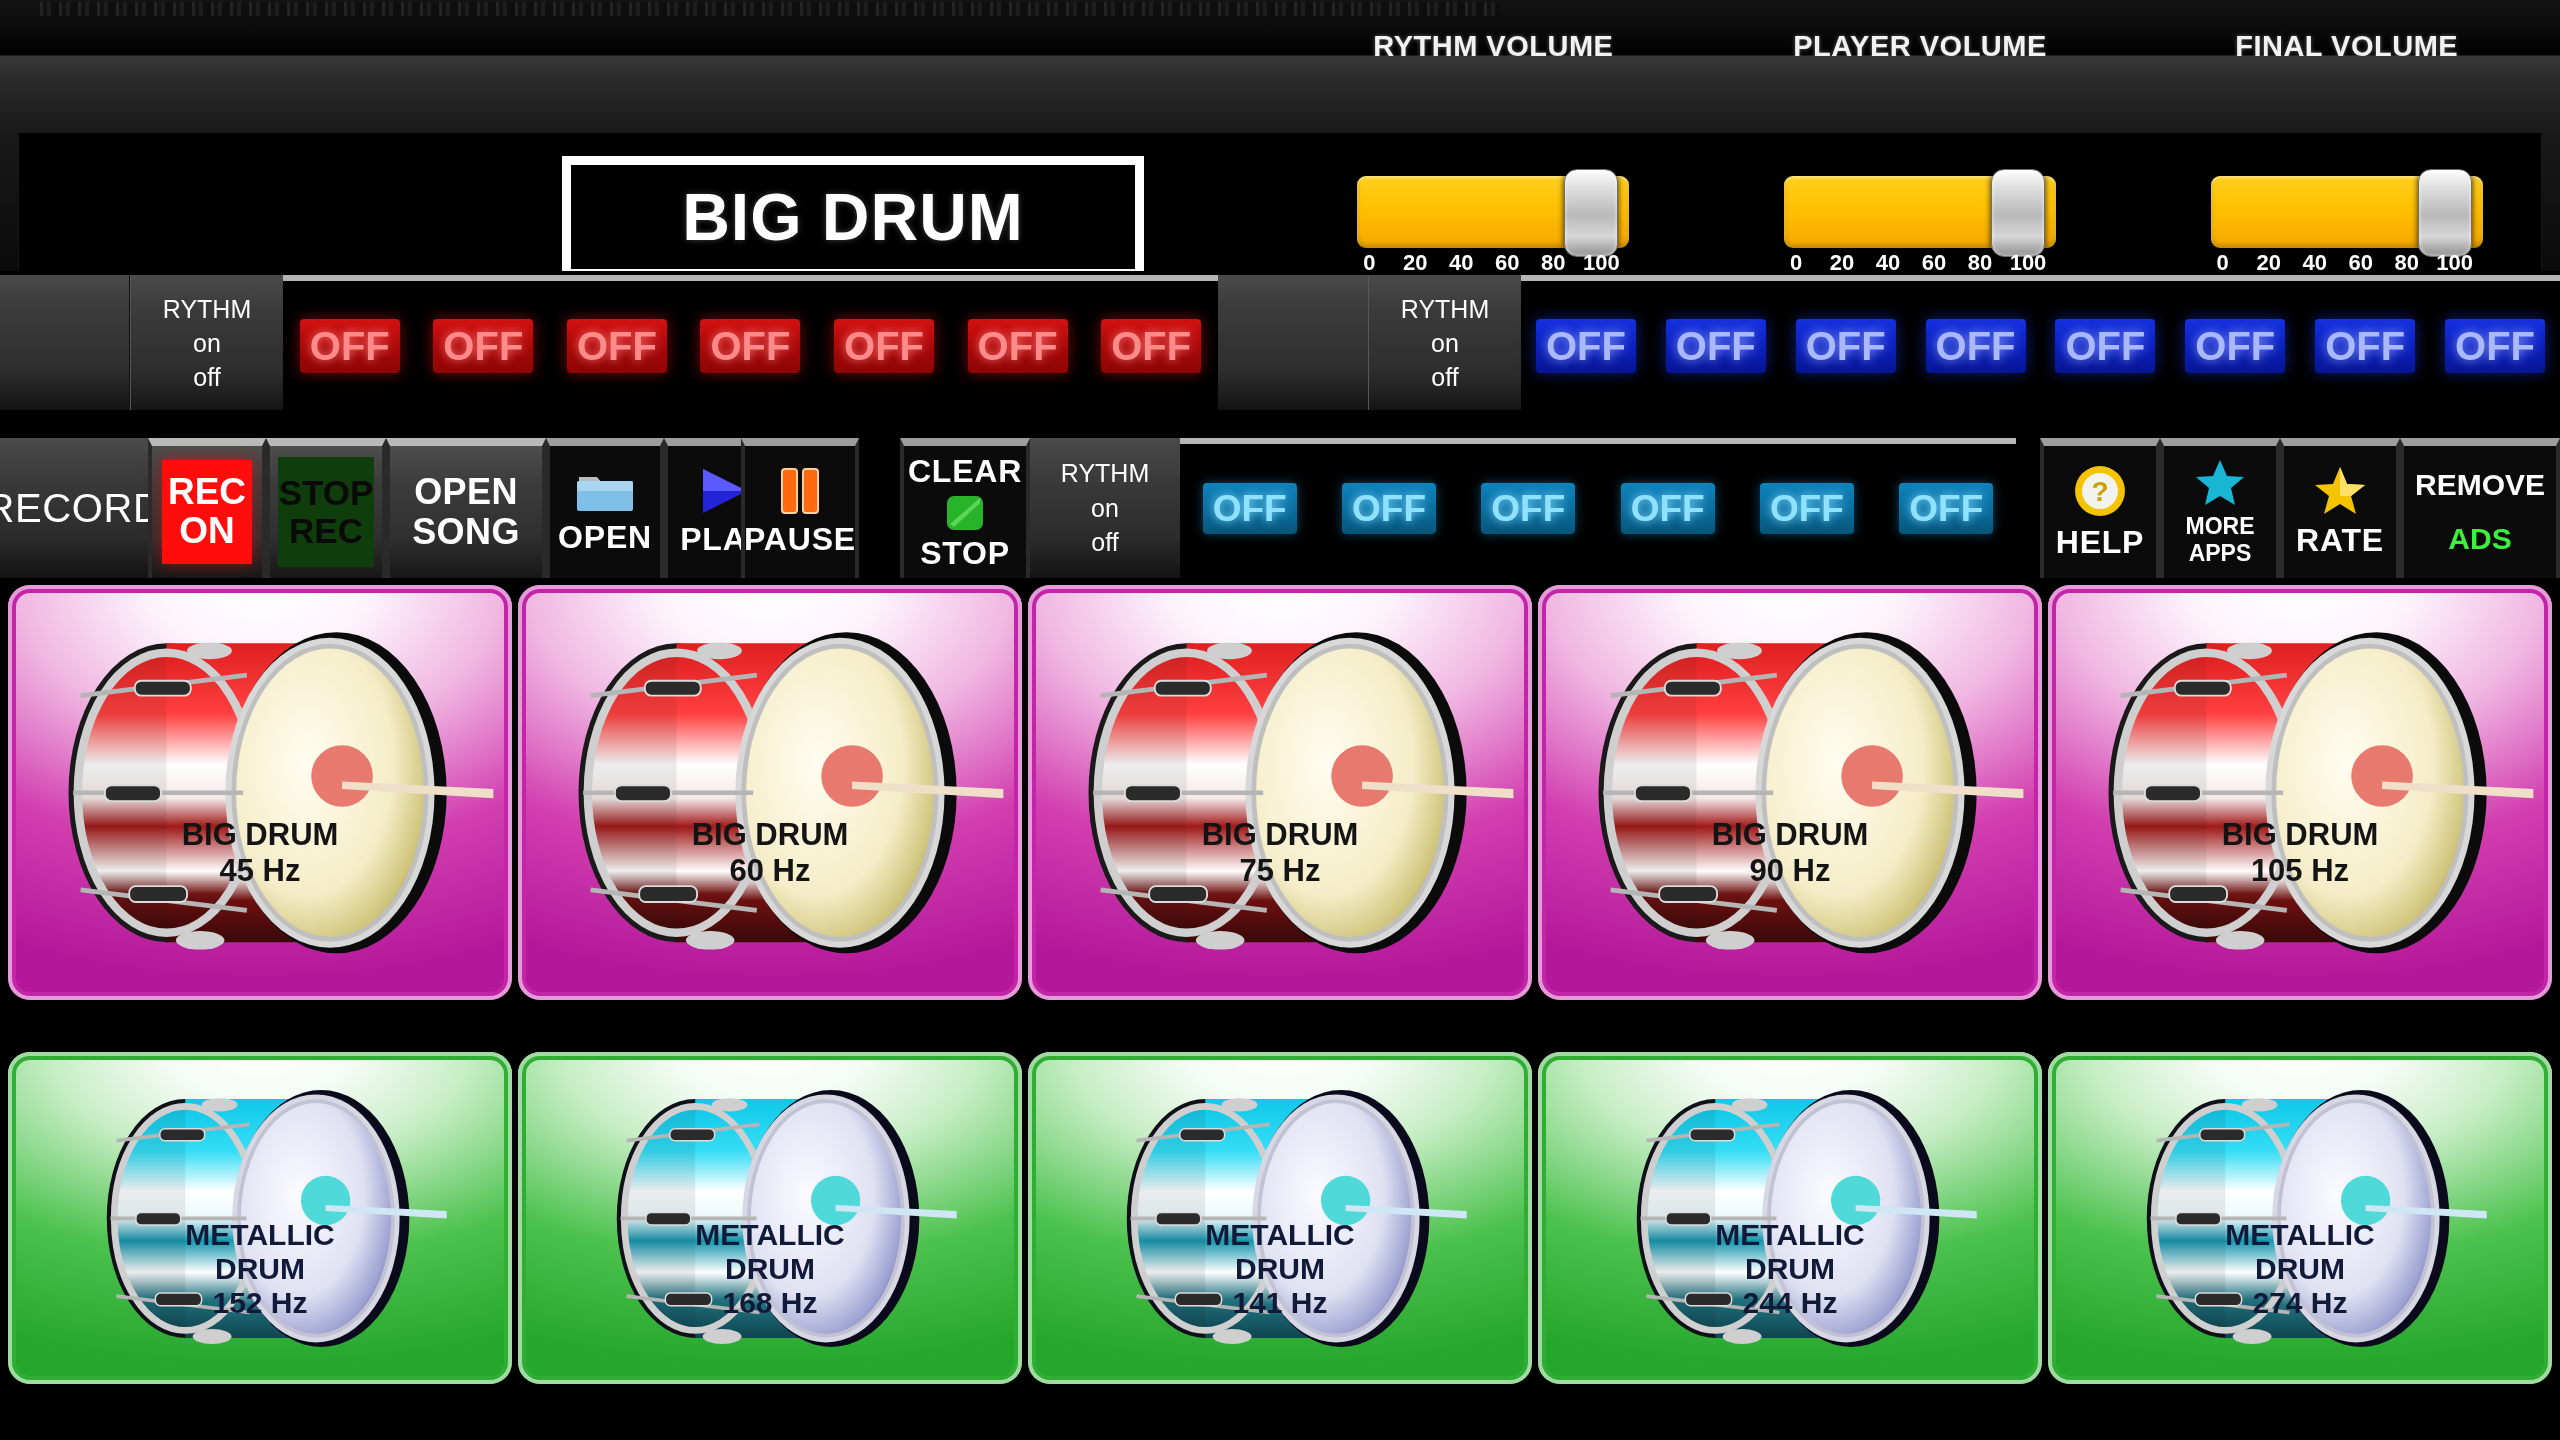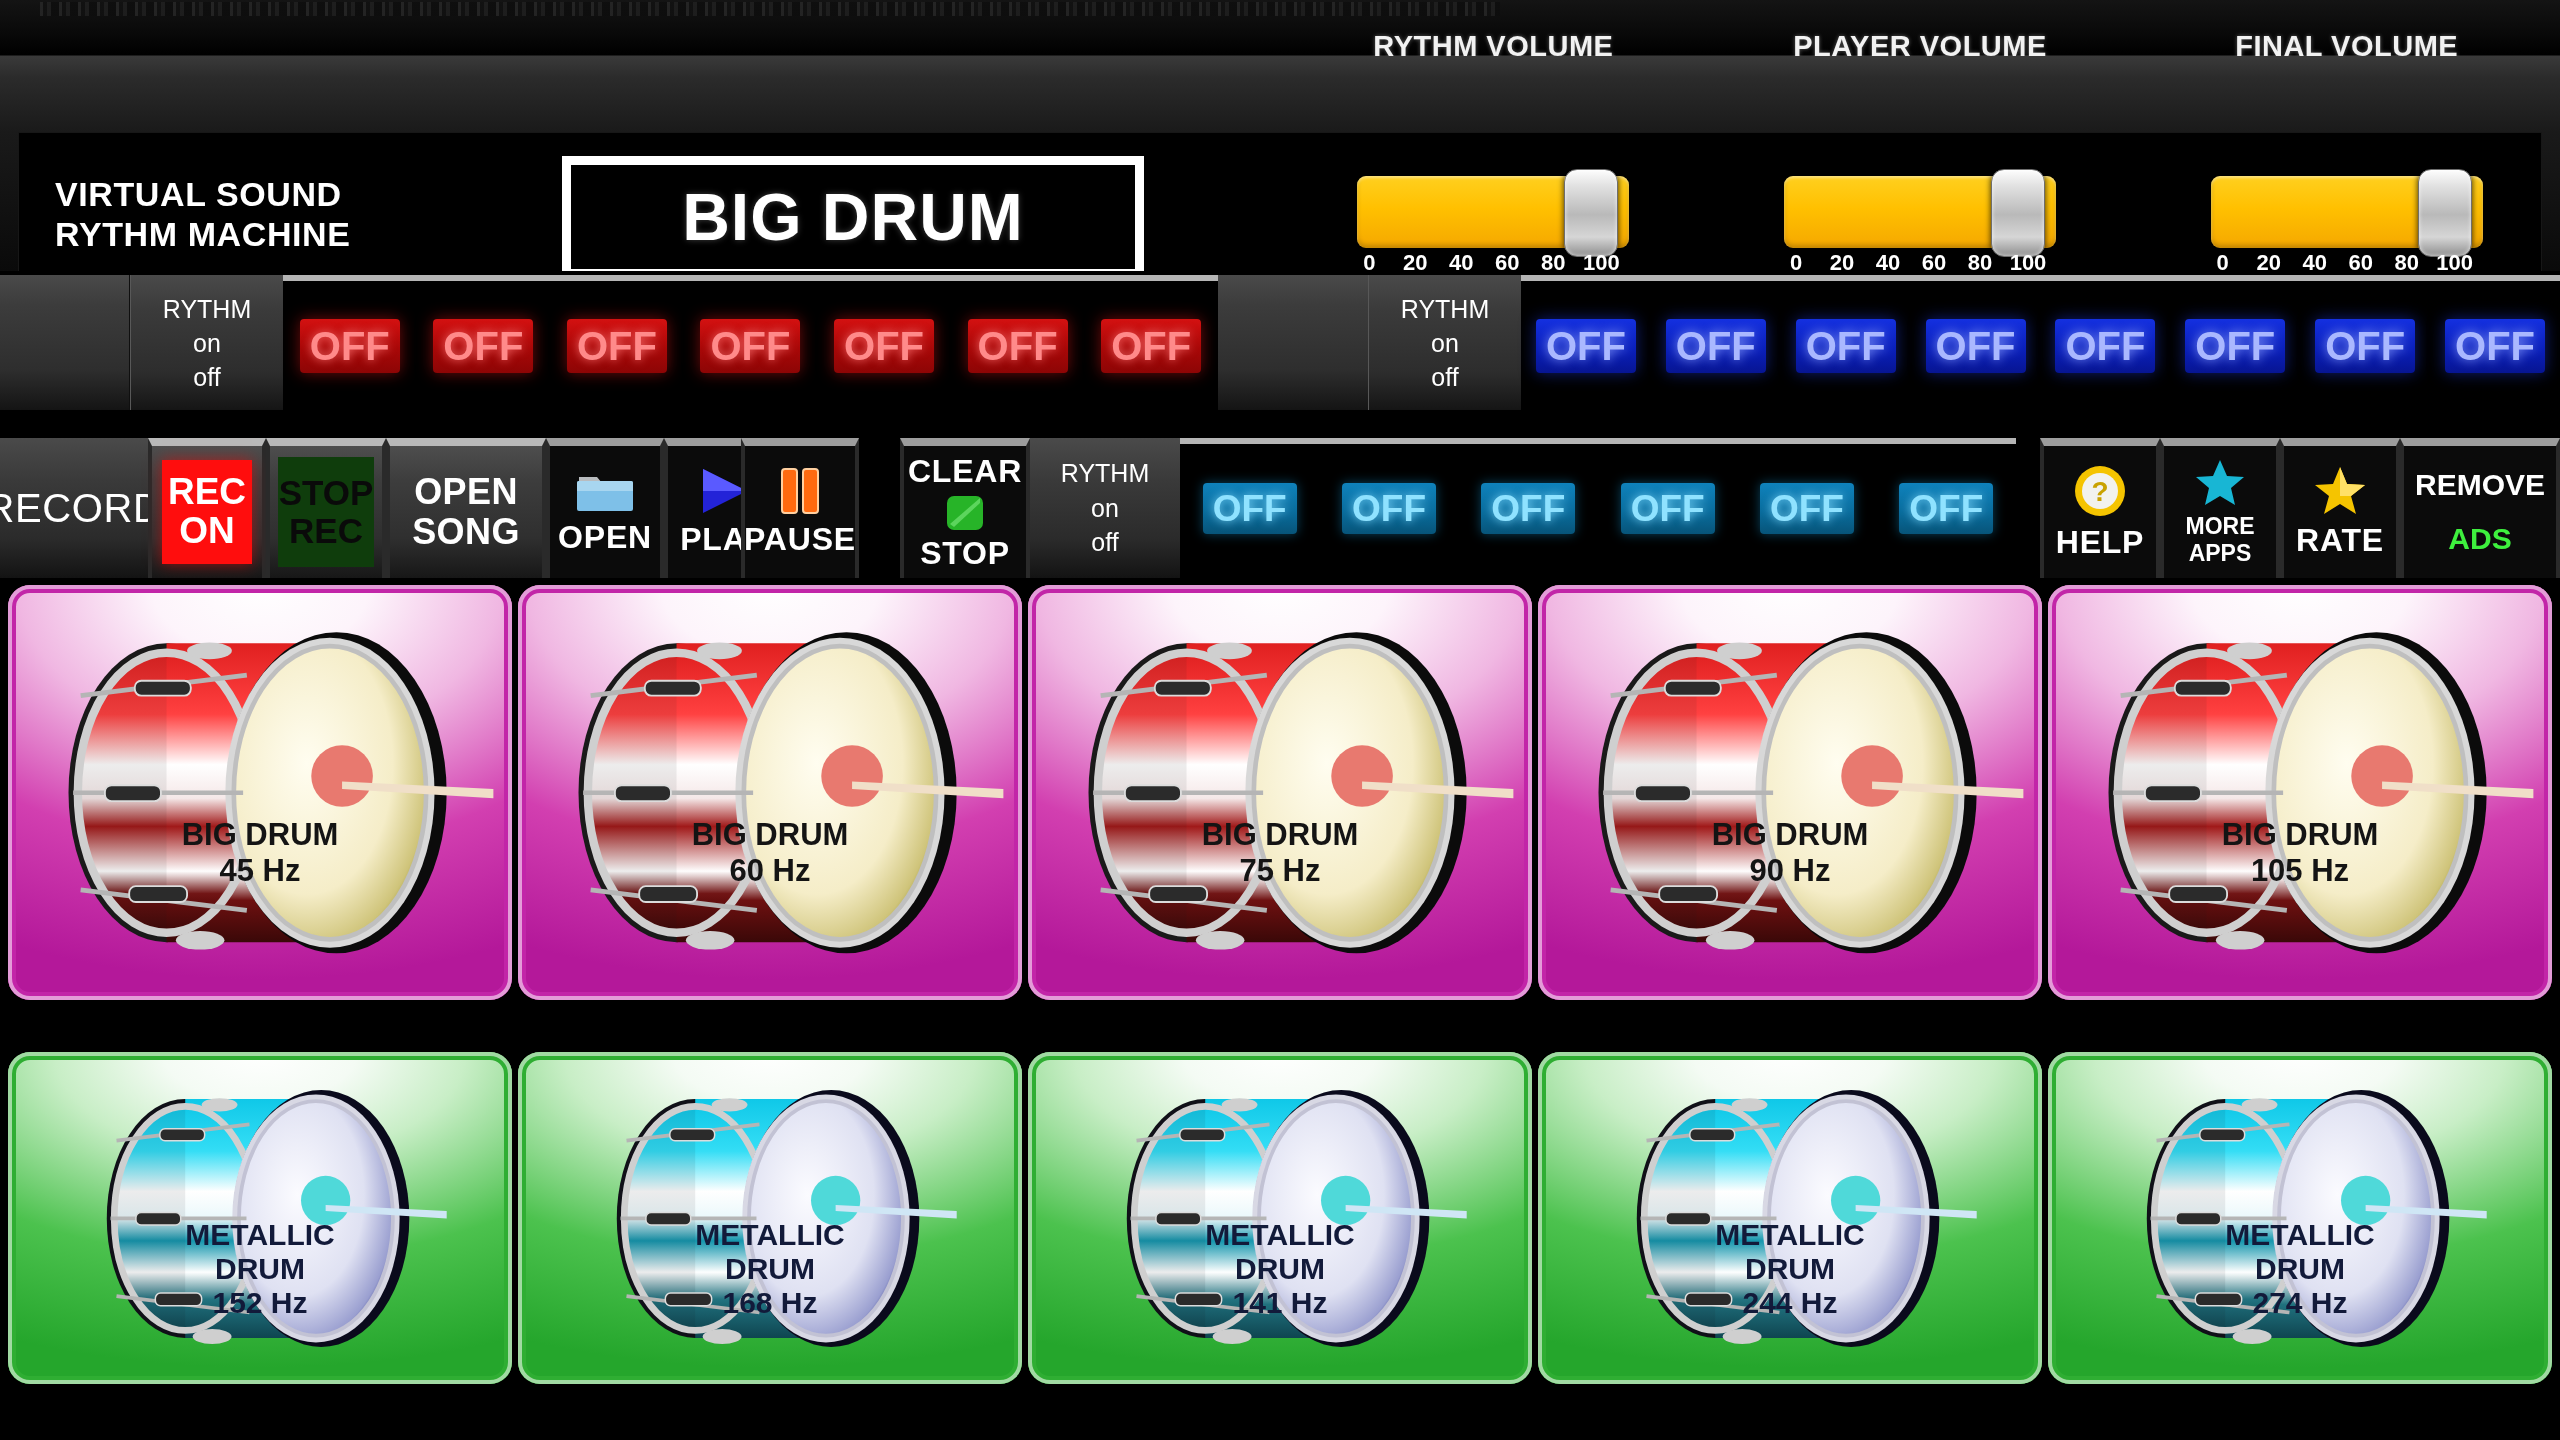--- a/index.html
+++ b/index.html
@@ -213,24 +213,20 @@
   <div class="vol-labels">
     <div class="vol-lbl">RYTHM VOLUME</div>
     <div class="vol-lbl">PLAYER VOLUME</div>
     <div class="vol-lbl">FINAL VOLUME</div>
   </div>
 </div>
 
 <div class="header-band">
   <div class="header-inner"></div>
 
-  <div class="brand">
-    <div>VIRTUAL SOUND</div>
-    <div>RYTHM MACHINE</div>
-  </div>
 
   <div class="logo-box">
     <div class="logo-box-in">
       <span class="logo-text">BIG DRUM</span>
     </div>
   </div>
 
   <div class="sliders">
     <div class="slider-cell">
       <div class="slider-wrap">

